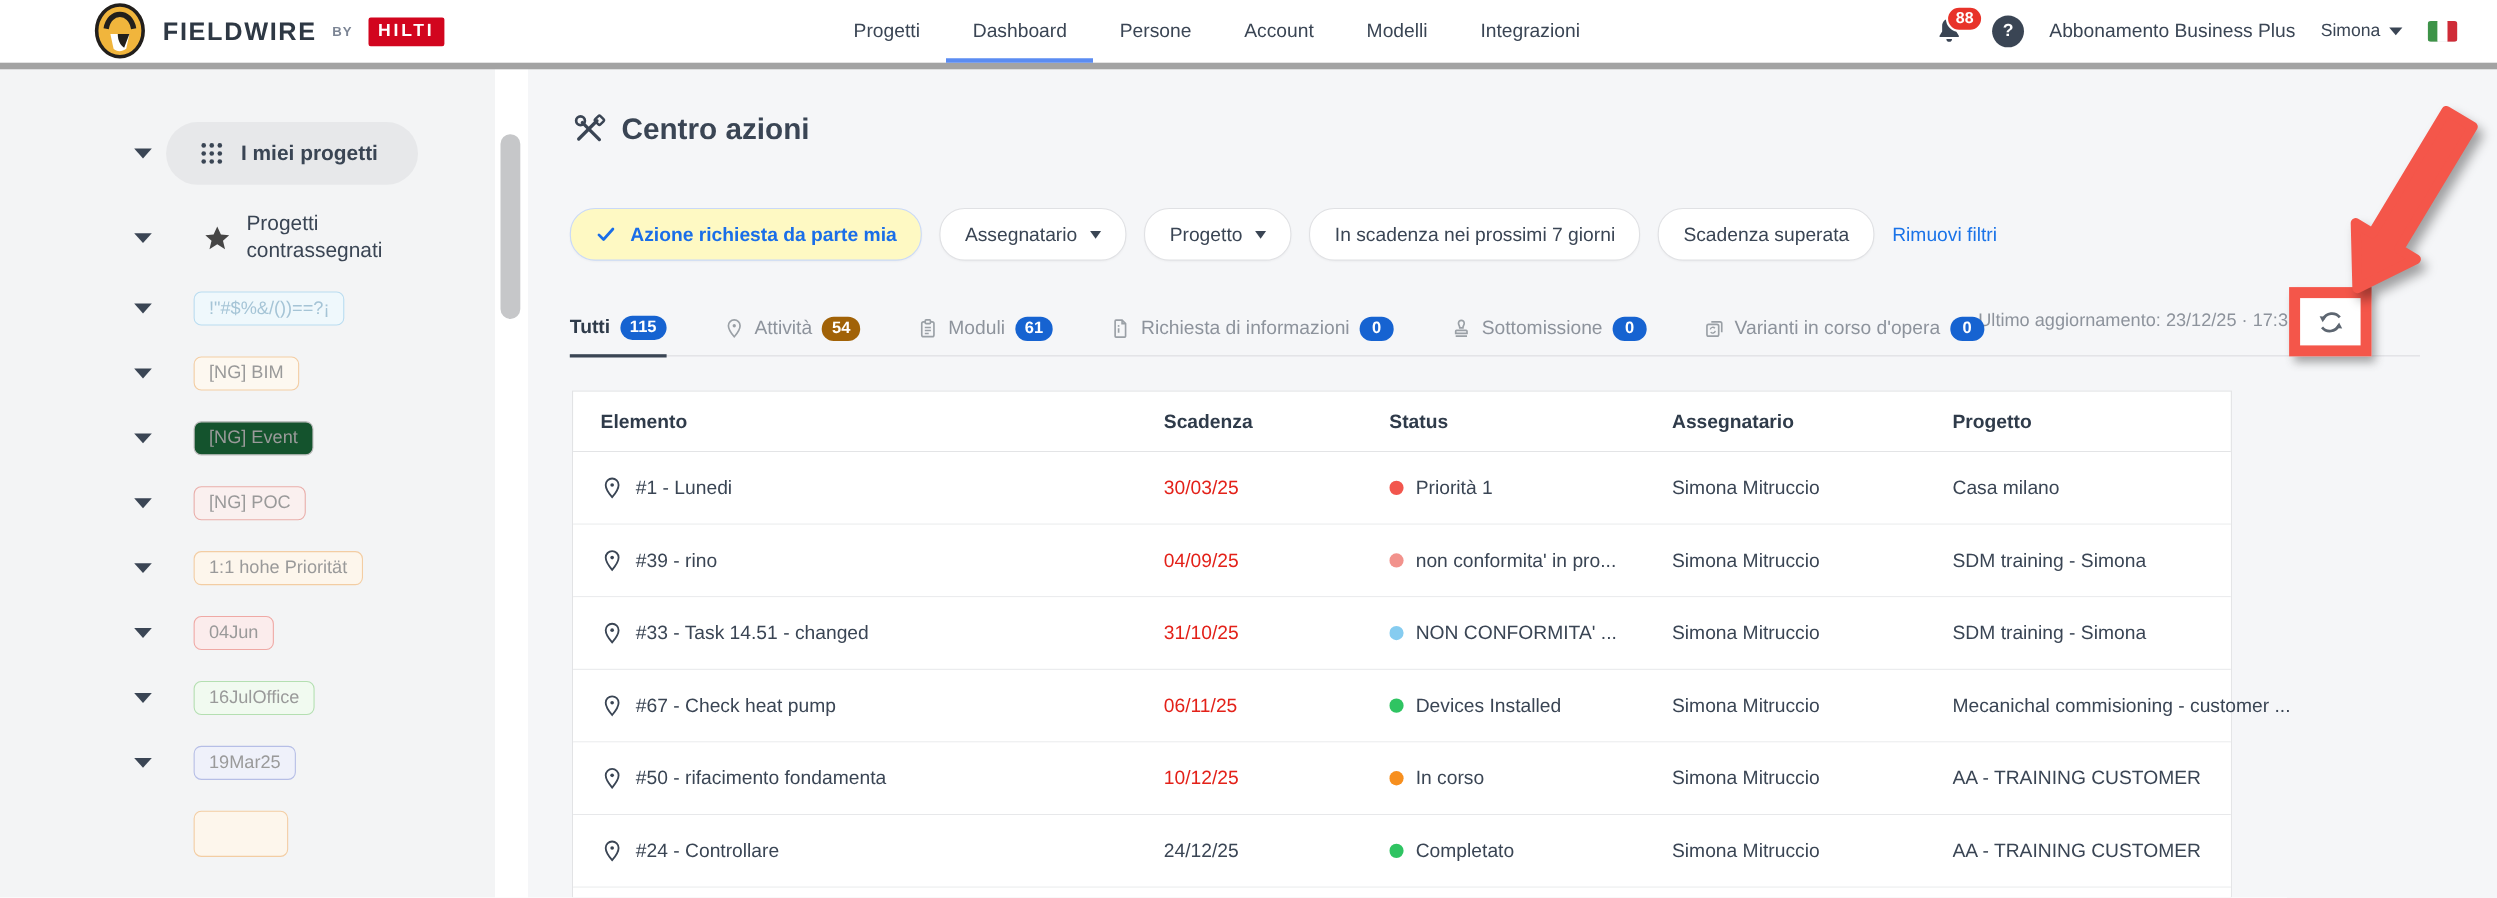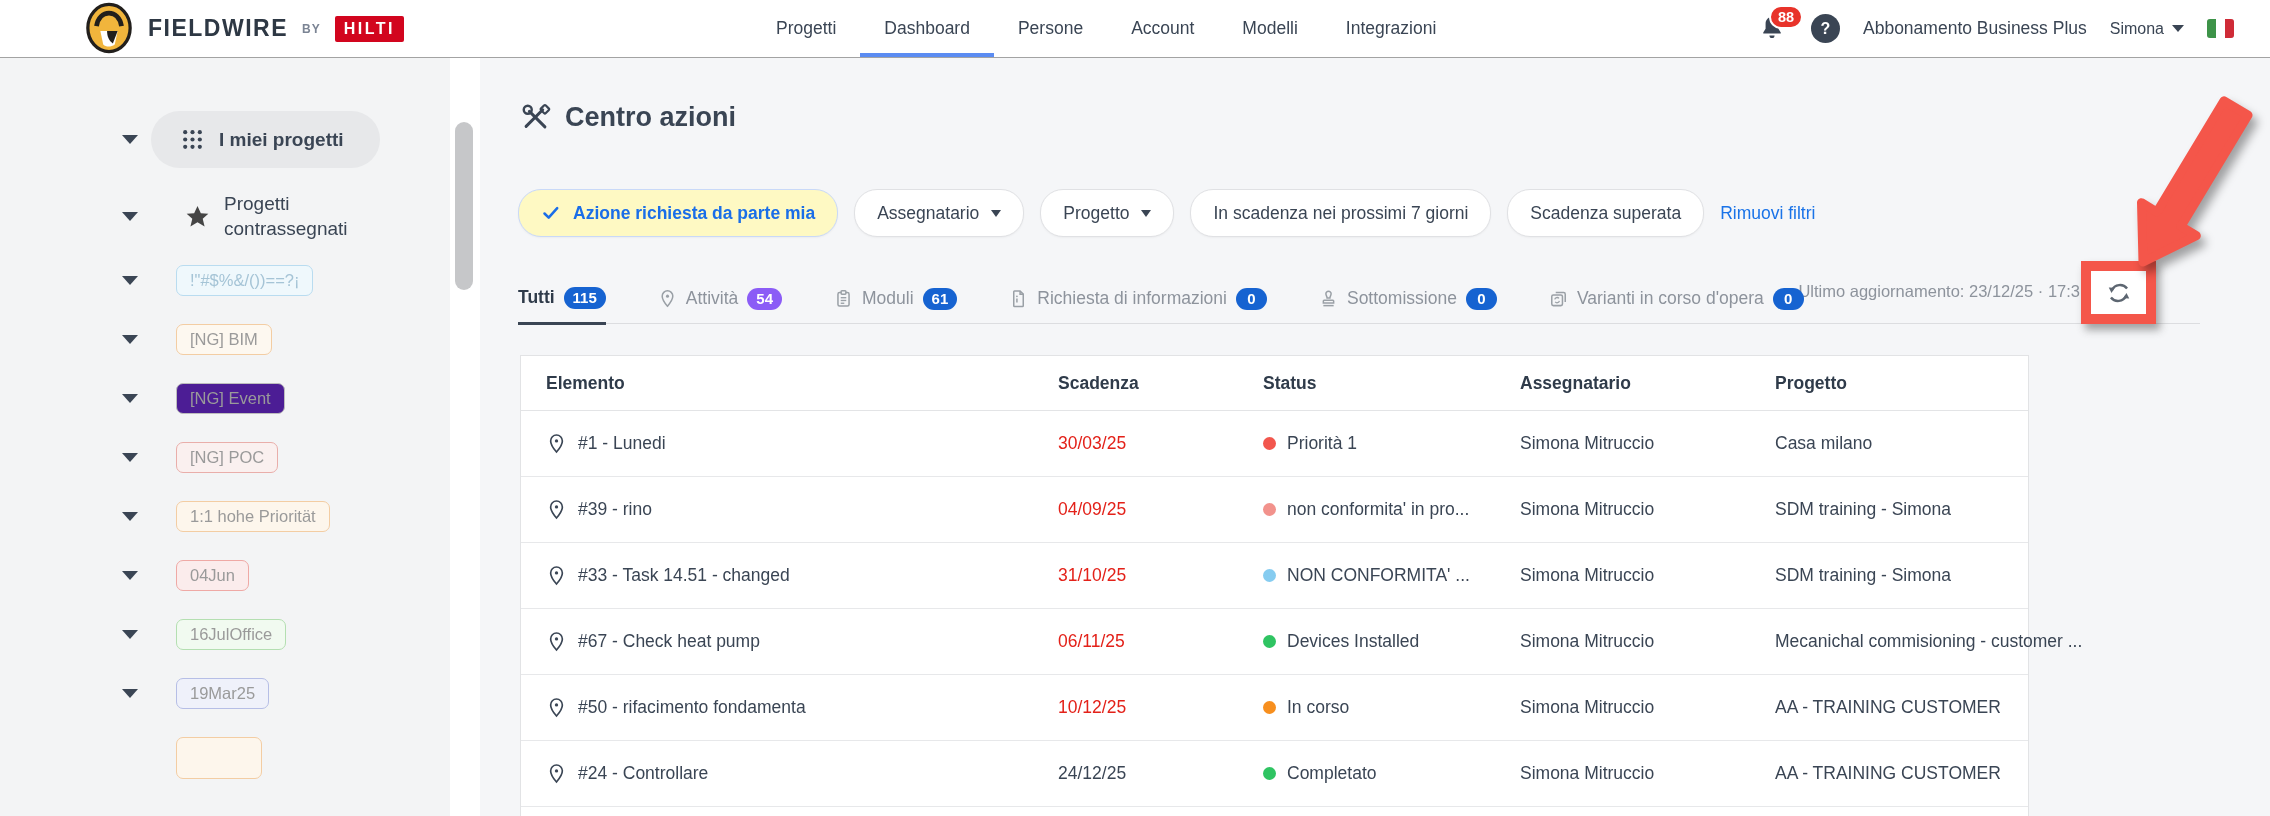--- a/index.html
+++ b/index.html
@@ -3,21 +3,21 @@
 <meta charset="utf-8">
 <style>
   html,body{margin:0;padding:0;}
   body{
     width:2270px;height:816px;position:relative;overflow:hidden;
     font-family:"Liberation Sans","DejaVu Sans",sans-serif;
     background:#ffffff;color:#3a4554;
   }
   
   .topnav{position:absolute;top:0;left:0;right:0;height:57px;background:#fff;
-    border-bottom:1px solid #a3a3a3;display:flex;align-items:center;z-index:20;}
+    border-bottom:6px solid #a3a3a3;display:flex;align-items:center;z-index:20;}
   .logo-cluster{position:absolute;left:84px;top:0;height:57px;display:flex;align-items:center;gap:14px;}
   .brand-text{font-size:23px;font-weight:800;letter-spacing:1.5px;color:#2e3844;}
   .brand-by{font-size:12px;font-weight:700;color:#7b8494;letter-spacing:1px;}
   .hilti-badge{background:#d2051e;color:#fff;font-weight:800;font-size:16px;
     letter-spacing:2.5px;padding:4px 9px;border-radius:2px;}
   .nav-links{position:absolute;left:752px;top:0;height:57px;display:flex;align-items:stretch;}
   .nav-item{display:flex;align-items:center;padding:0 24px;font-size:17.5px;color:#3a4554;cursor:pointer;}
   .nav-item.active{box-shadow:inset 0 -4px 0 #5b8cf2;}
   .nav-right{position:absolute;right:36px;top:0;height:57px;display:flex;align-items:center;gap:23px;}
   .bell-wrap{position:relative;width:30px;height:30px;}
@@ -181,21 +181,21 @@
     <div class="side-row" style="margin-top: 28px;">
       <span class="chev">
         <i></i>
       </span>
       <span class="side-tag" style="border-color: rgb(243, 205, 163); background: rgb(253, 248, 240); color: rgb(154, 154, 154);">[NG] BIM</span>
     </div>
     <div class="side-row" style="margin-top: 28px;">
       <span class="chev">
         <i></i>
       </span>
-      <span class="side-tag" style="border-color: rgb(189, 189, 189); background: #4c1d95; color: rgb(154, 154, 154);">[NG] Event</span>
+      <span class="side-tag" style="border-color: rgb(189, 189, 189); background: #14532d; color: rgb(154, 154, 154);">[NG] Event</span>
     </div>
     <div class="side-row" style="margin-top: 28px;">
       <span class="chev">
         <i></i>
       </span>
       <span class="side-tag" style="border-color: rgb(233, 174, 170); background: rgb(250, 240, 239); color: rgb(154, 154, 154);">[NG] POC</span>
     </div>
     <div class="side-row" style="margin-top: 28px;">
       <span class="chev">
         <i></i>
@@ -275,21 +275,21 @@
         <span class="tab-badge" style="background: rgb(22, 99, 209);">115</span>
       </div>
       <div class="tab">
         <span class="icon">
           <svg width="19" height="19" viewBox="0 0 24 24">
             <path d="M12 2.3c-3.7 0-6.7 3-6.7 6.7 0 5 6.7 12.7 6.7 12.7s6.7-7.7 6.7-12.7c0-3.7-3-6.7-6.7-6.7z" fill="none" stroke="#9aa0a6" stroke-width="1.9"></path>
             <circle cx="12" cy="9" r="1.9" fill="#9aa0a6"></circle>
           </svg>
         </span>
         <span class="">Attività</span>
-        <span class="tab-badge" style="background: #8b5cf6;">54</span>
+        <span class="tab-badge" style="background: #a16207;">54</span>
       </div>
       <div class="tab">
         <span class="icon">
           <svg width="19" height="19" viewBox="0 0 24 24">
             <rect x="5" y="4.5" width="14" height="17" rx="2" fill="none" stroke="#9aa0a6" stroke-width="1.9"></rect>
             <rect x="9" y="2.3" width="6" height="4.2" rx="1" fill="#f5f6f8" stroke="#9aa0a6" stroke-width="1.9"></rect>
             <g stroke="#9aa0a6" stroke-width="1.7">
               <line x1="8.5" y1="11" x2="15.5" y2="11"></line>
               <line x1="8.5" y1="14.5" x2="15.5" y2="14.5"></line>
               <line x1="8.5" y1="18" x2="13" y2="18"></line>

